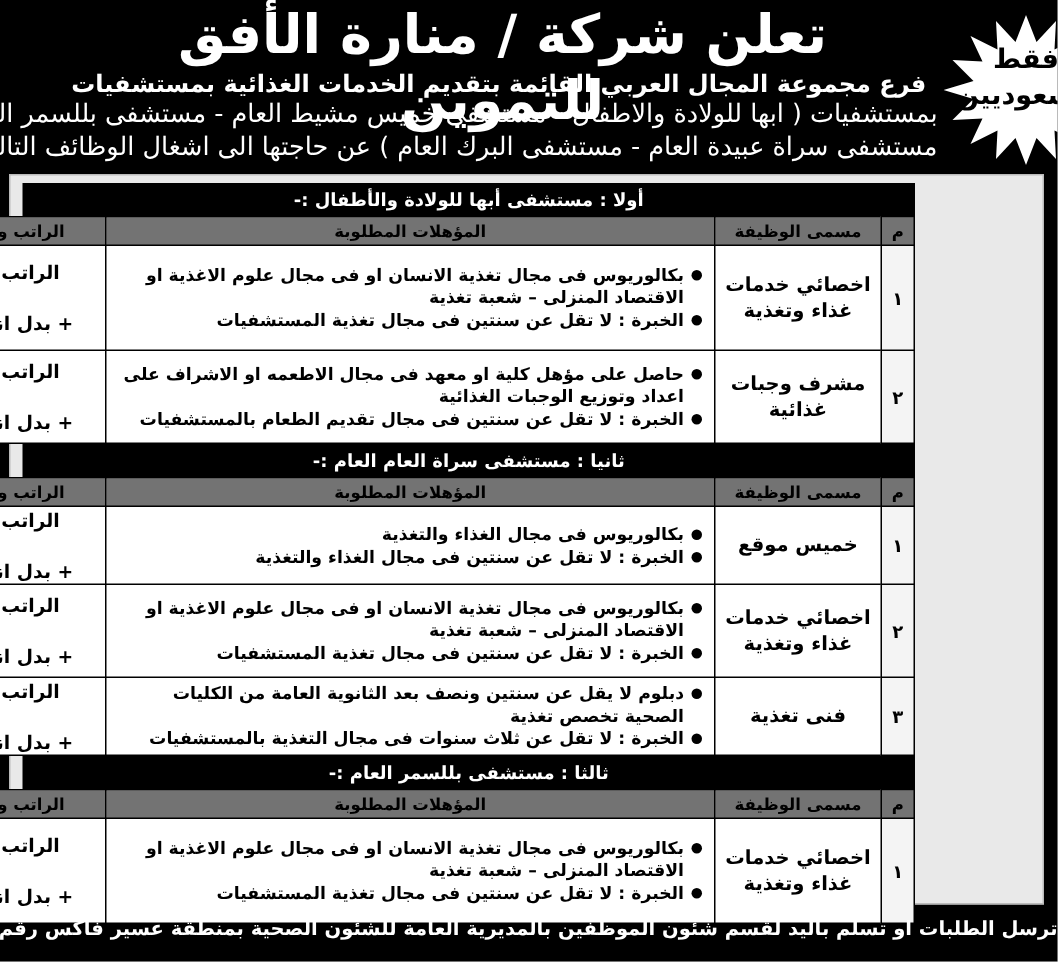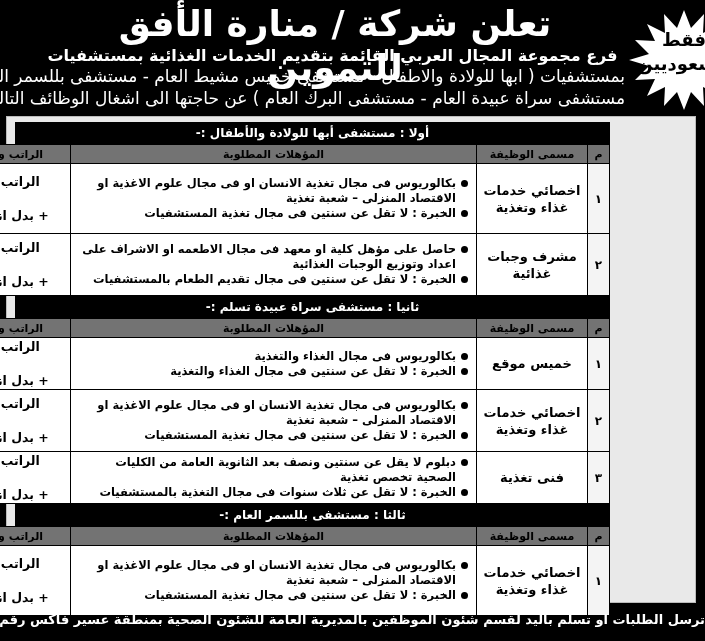--- a/index.html
+++ b/index.html
@@ -116,21 +116,21 @@
               <div class="q-item"><span class="bullet"></span><span>حاصل على مؤهل كلية او معهد فى مجال الاطعمه او الاشراف على اعداد وتوزيع الوجبات الغذائية</span></div>
               <div class="q-item"><span class="bullet"></span><span>الخبرة : لا تقل عن سنتين فى مجال تقديم الطعام بالمستشفيات</span></div>
             </td>
             <td class="salary">
               <div>الراتب الأساسي ٥٣٥٣</div>
               <div>+ بدل انتقال ٤٠٠</div>
             </td>
           </tr>
         </tbody>
       </table>
-      <div class="section-bar">ثانيا : مستشفى سراة عبيدة تسلم :-</div>
+      <div class="section-bar">ثانيا : مستشفى سراة العام العام :-</div>
       <table>
         <colgroup>
           <col style="width:22px">
           <col style="width:111px">
           <col style="width:406px">
           <col style="width:134px">
         </colgroup>
         <tbody>
           <tr>
             <th>م</th>

